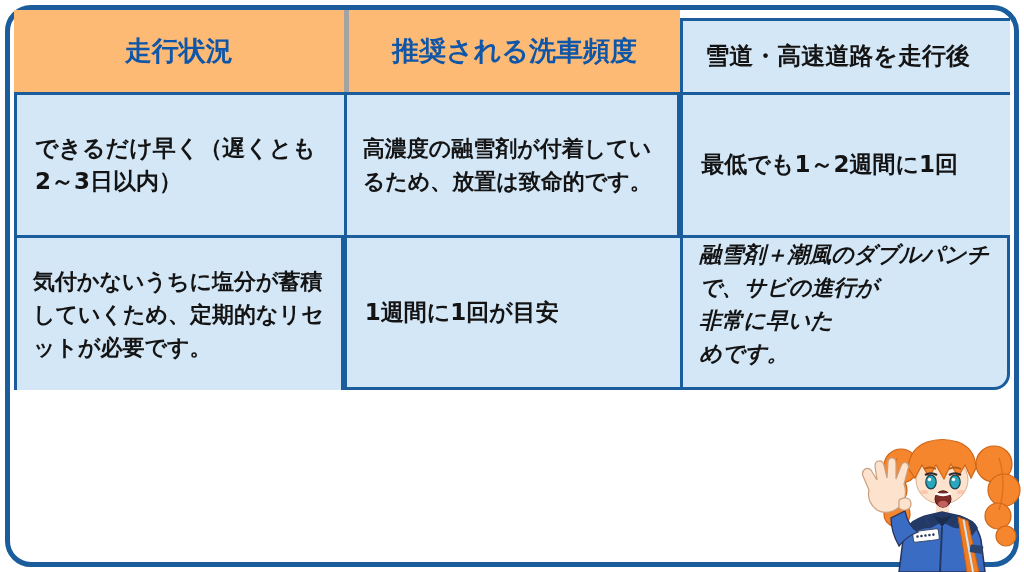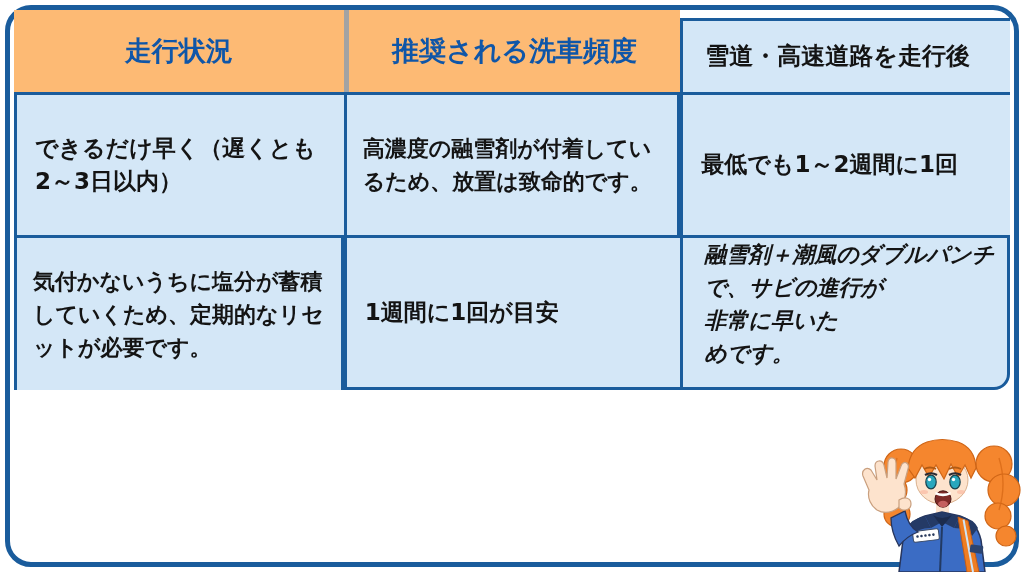--- a/index.html
+++ b/index.html
@@ -21,21 +21,21 @@
   .hcell{
     background:#fdba74;color:#0f56a8;font-weight:bold;font-size:27px;
     align-items:center;text-align:center;
   }
   .hcell.sep{border-left:5px solid #a3a3a3;}
   .bcell{
     background:#d4e7f7;border-top:3px solid #1a5c9c;color:#141414;font-weight:bold;
   }
   .col1{border-left:3px solid #1a5c9c;font-size:24px;padding:6px 14px 6px 22px;line-height:1.45;margin-top:8px;}
   .col2{border-left:3px solid #1a5c9c;font-size:23px;padding:6px 12px 6px 18px;line-height:1.45;}
-  .col3{border-left:3px solid #1a5c9c;border-right:3px solid #1a5c9c;font-size:22px;padding:6px 8px 6px 16px;line-height:1.5;align-items:center;}
+  .col3{border-left:3px solid #1a5c9c;border-right:3px solid #1a5c9c;font-size:22px;padding:6px 8px 6px 16px;line-height:1.5;}
   .rowlast{border-bottom:3px solid #1a5c9c;}
   .corner-bl{border-bottom-left-radius:16px;}
   .corner-br{border-bottom-right-radius:16px;}
   .reason{white-space:pre-line;}
   .reason-top{justify-content:flex-start;padding-top:0;font-style:italic;}
   .mascot{
     position:absolute;right:2px;bottom:0;width:175px;height:158px;z-index:10;
   }
 </style>
 </head>

